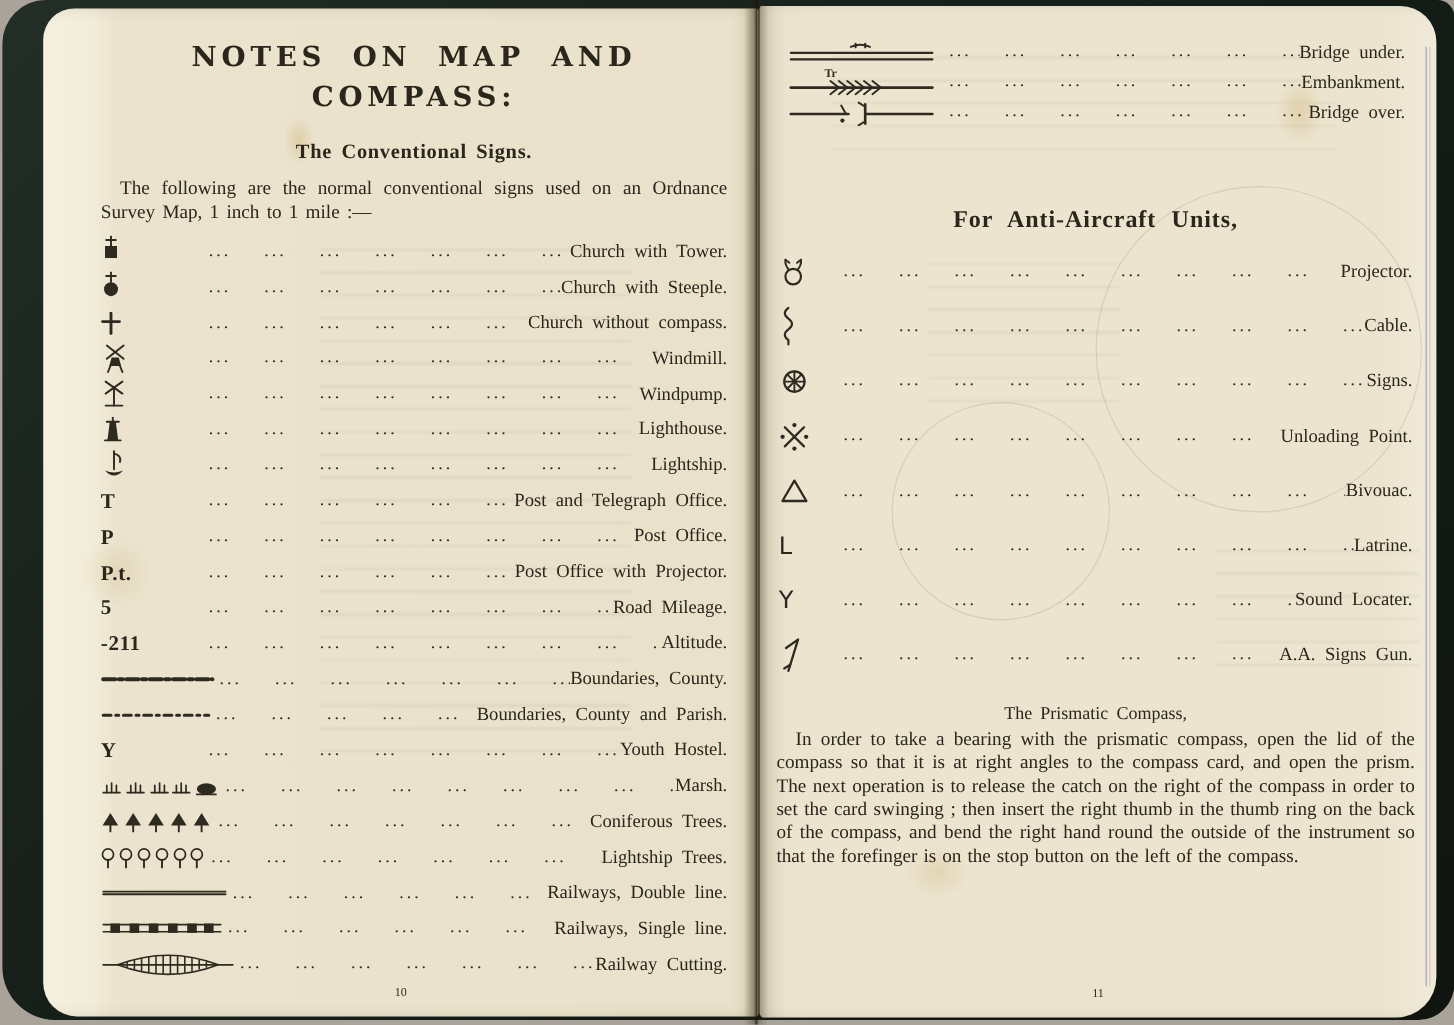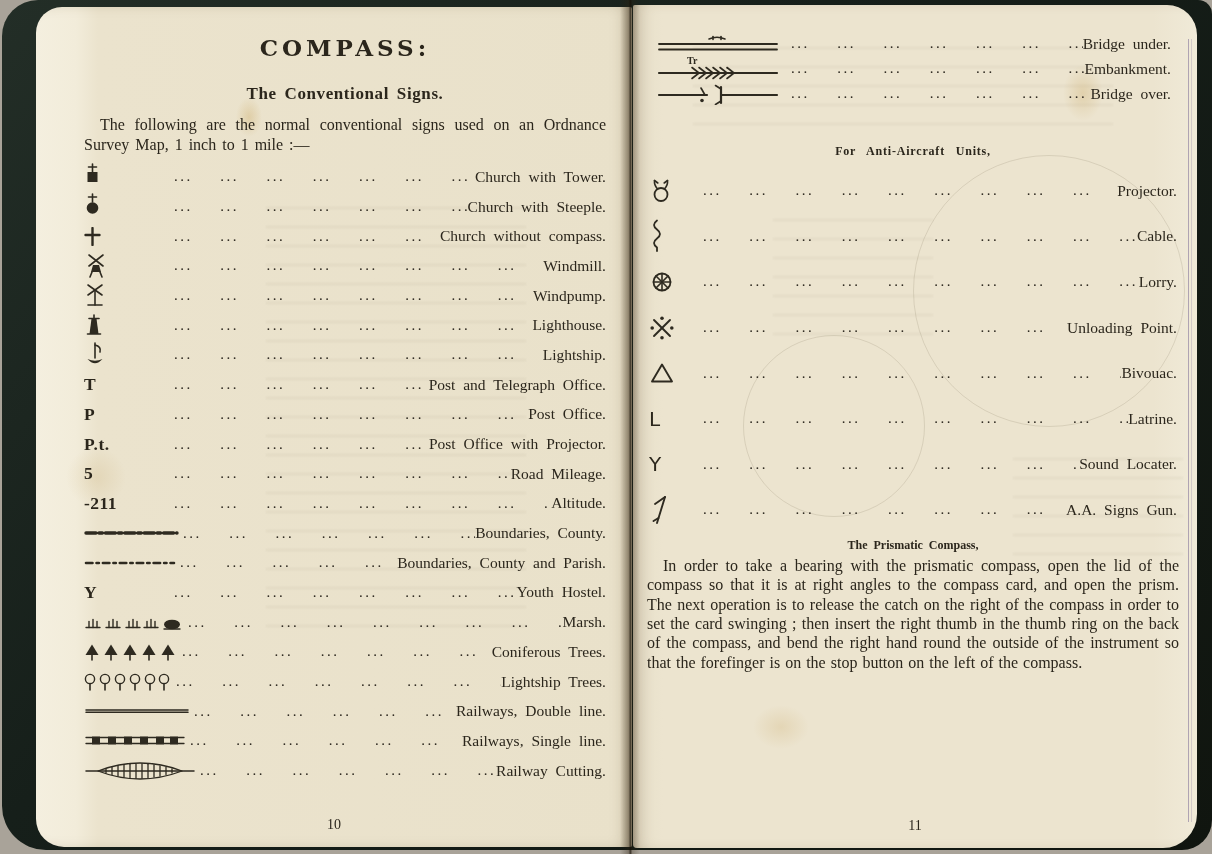--- a/index.html
+++ b/index.html
@@ -73,37 +73,38 @@
     flex:1;overflow:hidden;white-space:nowrap;font-size:15px;letter-spacing:2.5px;
     padding:0 10px 0 4px;color:#2e2920;
   }
   .lbl{white-space:nowrap;font-size:15.5px;word-spacing:4px;text-align:right;}
   .sym svg line,.sym svg path,.sym svg circle,.sym svg rect,.sym svg ellipse{
     stroke:#2e2a20;stroke-width:1.6;fill:none;stroke-linecap:round;stroke-linejoin:round;
   }
   .sym svg .f{fill:#2e2a20;stroke:none;}
   .sym svg text{fill:#2e2a20;stroke:none;font-size:10px;font-family:"Liberation Serif",serif;font-weight:bold;}
   
-  .aa-heading{margin-top:38px;text-align:center;font-weight:bold;font-size:12px;word-spacing:7px;letter-spacing:0.8px;}
+  .aa-heading{margin-top:66px;text-align:center;font-weight:bold;font-size:20px;word-spacing:7px;letter-spacing:0.8px;}
   .aa-rows{margin-top:9px;padding:0 2px 0 2px;}
   .bridge-rows{margin-top:6px;padding:0 8px 0 10px;}
-  .compass-heading{margin-top:5px;text-align:center;font-weight:bold;font-size:12px;word-spacing:3px;}
+  .compass-heading{margin-top:18px;text-align:center;font-weight:normal;font-size:15px;word-spacing:3px;}
   .body-par{font-size:16px;line-height:19.4px;text-align:justify;text-indent:16px;margin:3px 0 0 0;word-spacing:1px;}
-  .pageno{position:absolute;bottom:14px;left:0;width:100%;text-align:center;font-size:14px;margin-top:24px;}
+  .pageno{position:absolute;bottom:14px;left:0;width:100%;text-align:center;font-size:10px;margin-top:24px;}
 </style>
 </head>
 <body>
 
 <div class="book"></div>
 <div class="page page-left">
   <div class="stain" style="left:200px;top:90px;width:26px;height:40px;background:radial-gradient(closest-side,rgba(190,145,55,0.25),rgba(190,145,55,0));"></div>
   <div class="stain" style="left:30px;top:440px;width:60px;height:60px;background:radial-gradient(closest-side,rgba(180,140,60,0.15),rgba(180,140,60,0));"></div>
   <div class="ghost ghost-lines" style="left:230px;top:200px;width:260px;height:420px;"></div>
   <div class="lp-content">
     <div class="title">
+      <div>NOTES ON MAP AND</div>
       <div>COMPASS:</div>
     </div>
     <div class="subhead">The Conventional Signs.</div>
     <div class="intro">The following are the normal conventional signs used on an Ordnance Survey Map, 1 inch to 1 mile :—</div>
     <div class="rows" id="lp-rows">
         <div class="sign-row">
           <span class="sym">
             <svg width="17" height="27" viewBox="0 0 17 27">
               <line x1="8.5" y1="1" x2="8.5" y2="9"></line>
               <line x1="4.5" y1="4" x2="12.5" y2="4"></line>
@@ -448,21 +449,21 @@
           <span class="sym">
             <svg width="26" height="26" viewBox="0 0 26 26">
               <circle cx="13" cy="13" r="8.5" style="stroke-width:1.8"></circle>
               <line x1="13" y1="4.5" x2="13" y2="21.5"></line>
               <line x1="4.5" y1="13" x2="21.5" y2="13"></line>
               <line x1="7" y1="7" x2="19" y2="19"></line>
               <line x1="19" y1="7" x2="7" y2="19"></line>
             </svg>
           </span>
           <span class="leader">...  ...  ...  ...  ...  ...  ...  ...  ...  ...  ...  ...  ...  ...  </span>
-          <span class="lbl">Lorry.</span>
+          <span class="lbl">Signs.</span>
         </div>
         <div class="sign-row">
           <span class="sym">
             <svg width="26" height="26" viewBox="0 0 26 26">
               <line x1="5" y1="5" x2="21" y2="21" style="stroke-width:1.9"></line>
               <line x1="21" y1="5" x2="5" y2="21" style="stroke-width:1.9"></line>
               <circle class="f" cx="13" cy="3.2" r="1.8"></circle>
               <circle class="f" cx="13" cy="22.8" r="1.8"></circle>
               <circle class="f" cx="3.2" cy="13" r="1.8"></circle>
               <circle class="f" cx="22.8" cy="13" r="1.8"></circle>

